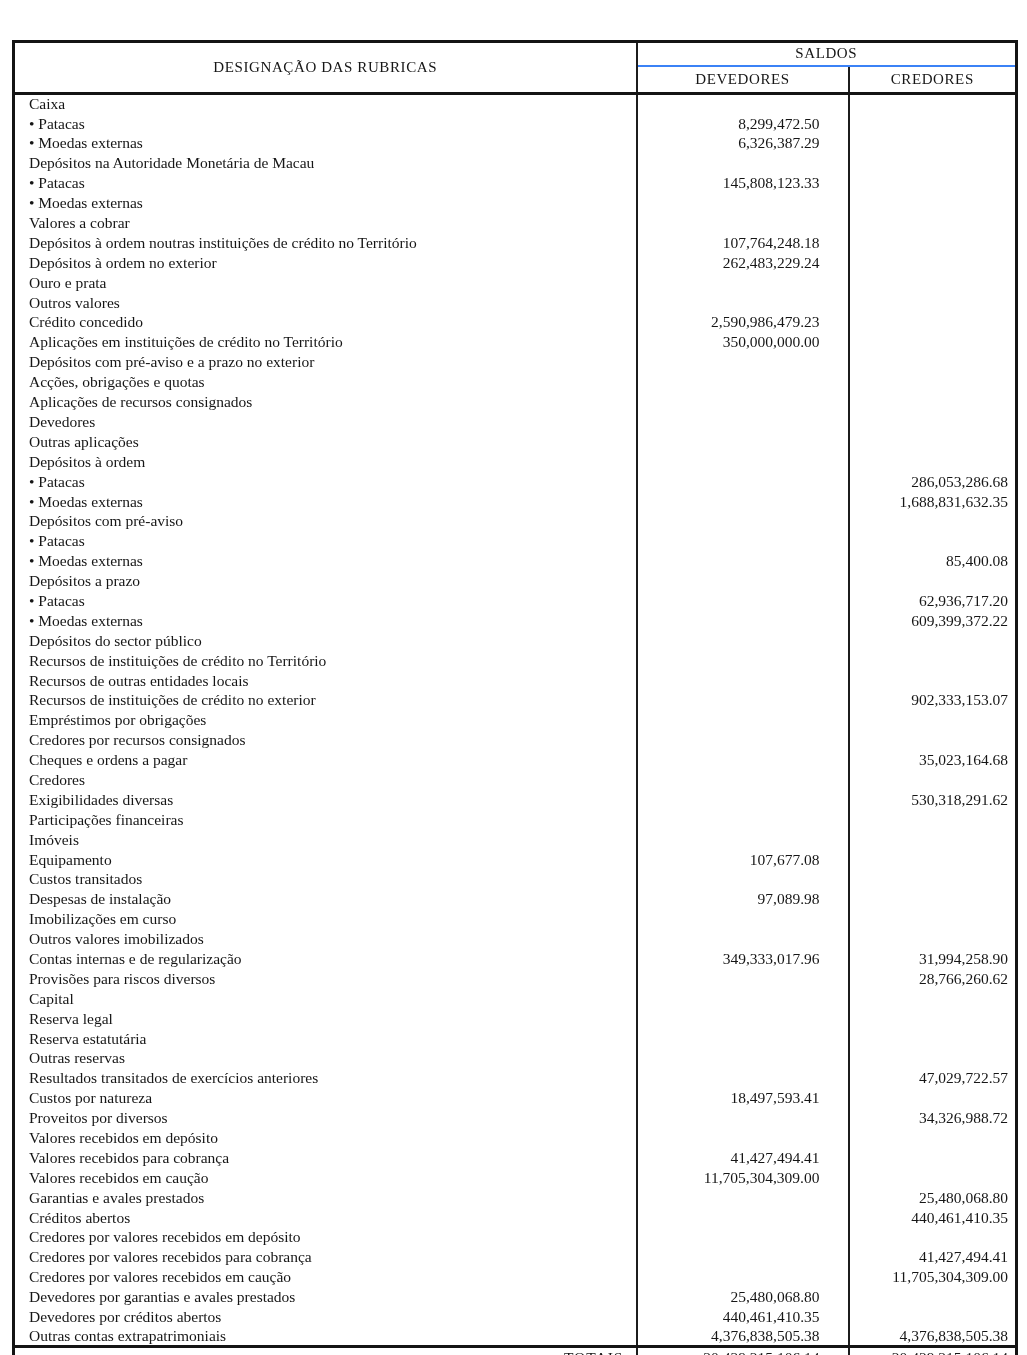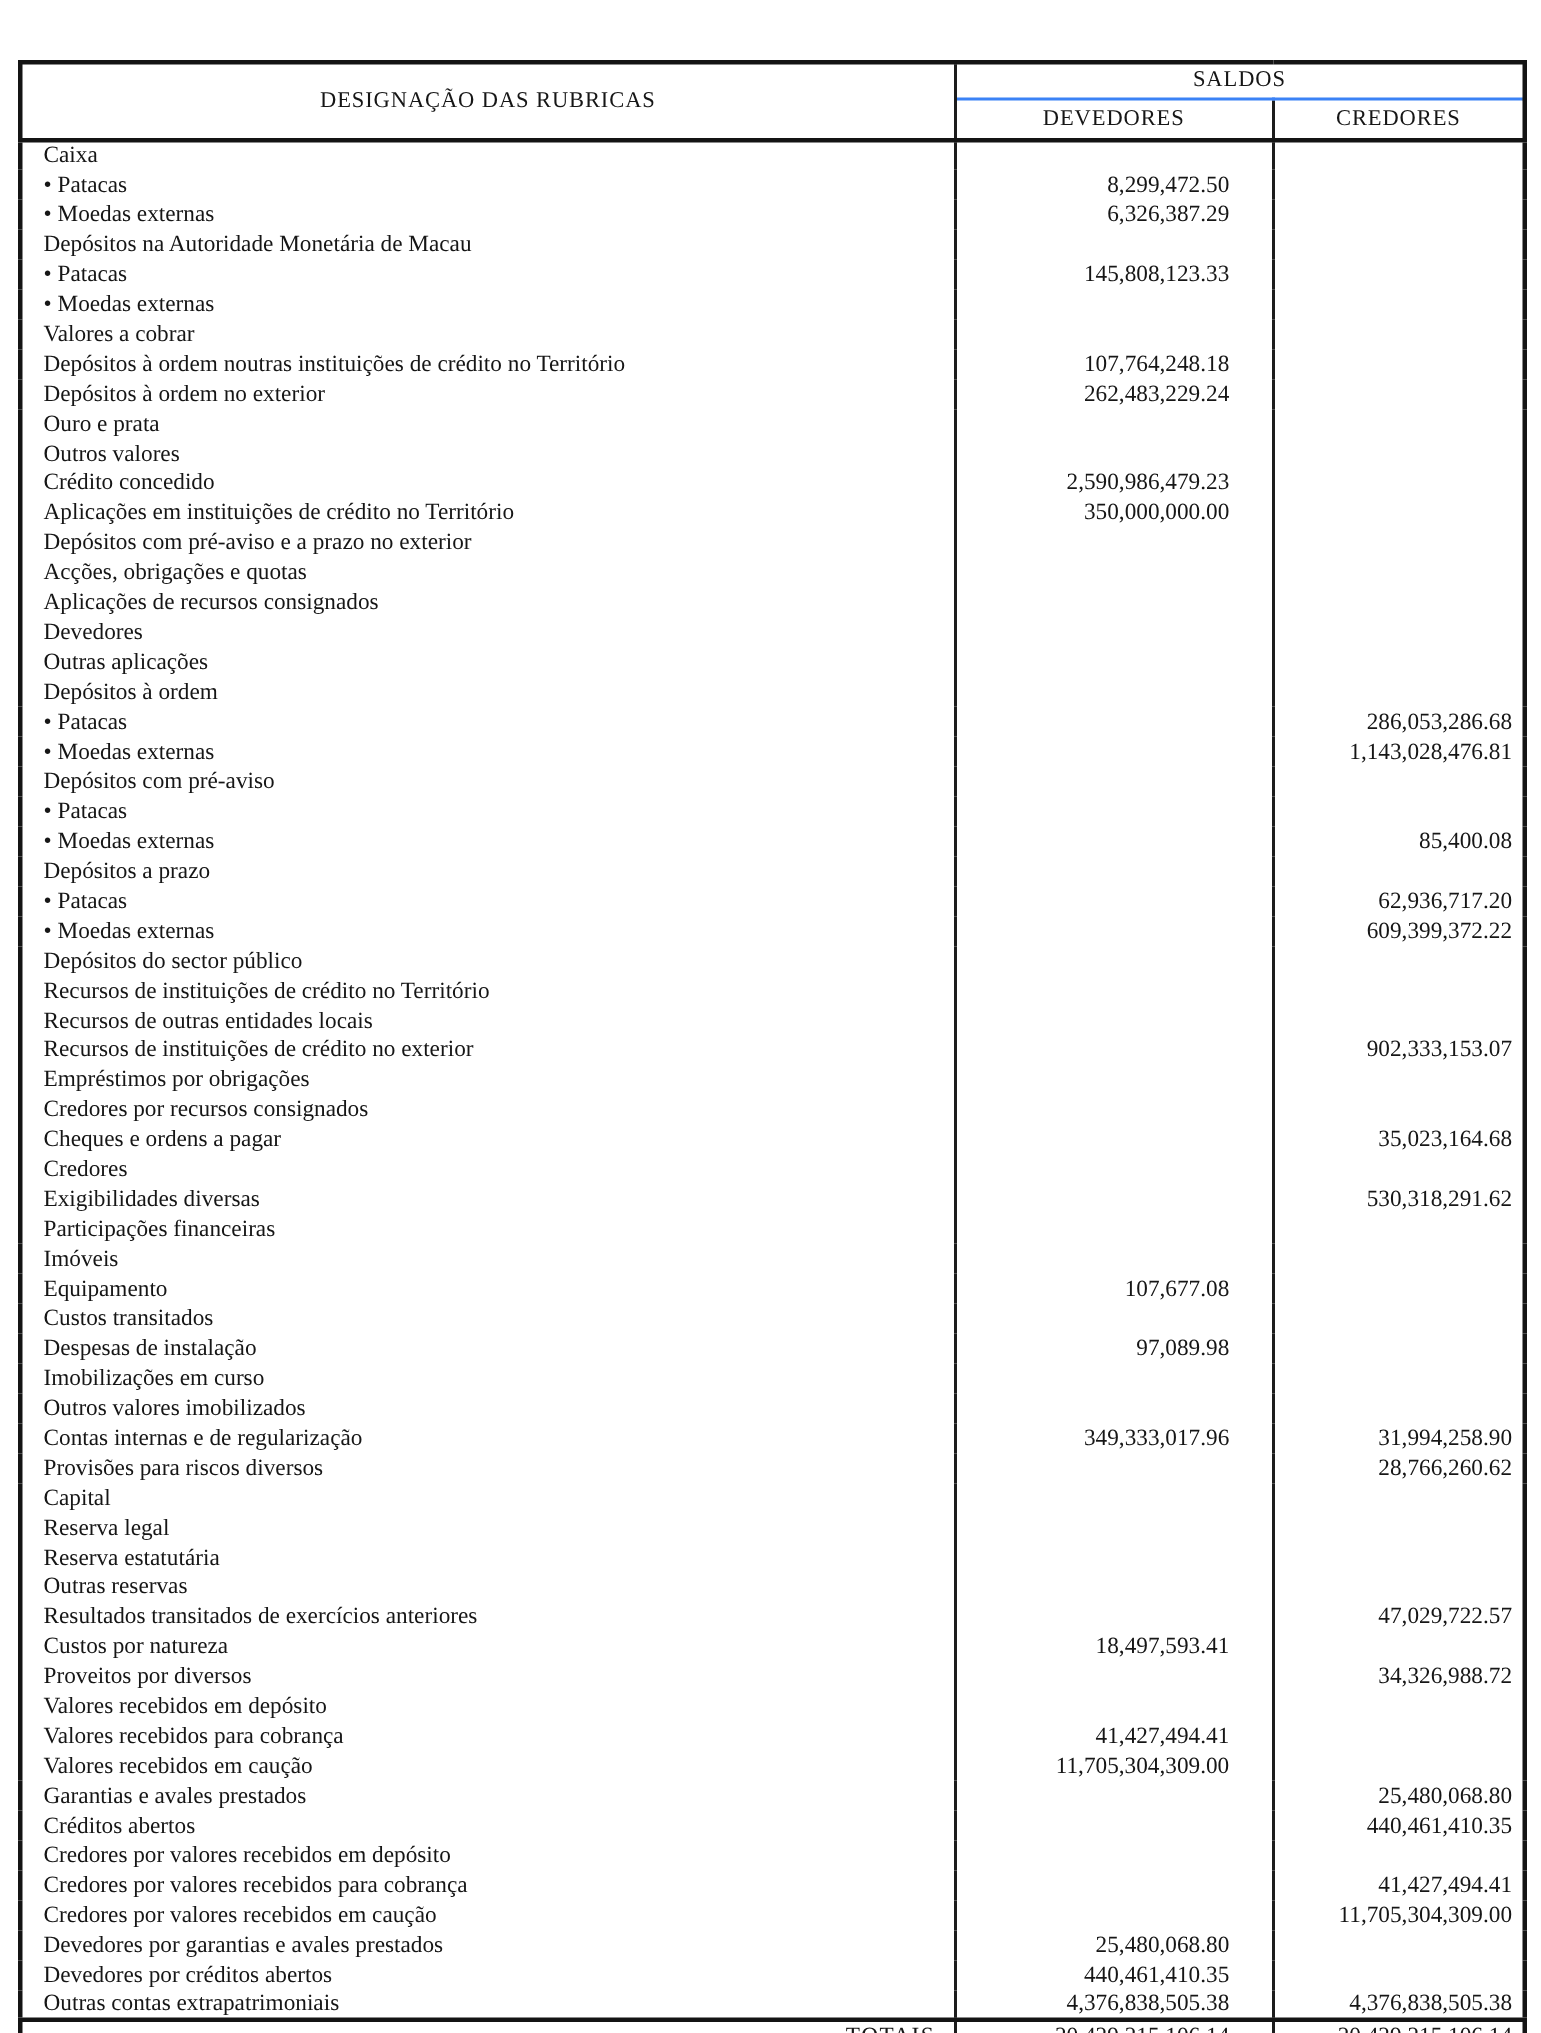--- a/index.html
+++ b/index.html
@@ -204,21 +204,21 @@
 
   <tr>
     <td class="c-label">• Patacas</td>
     <td class="c-num c-dev"></td>
     <td class="c-num c-cred">286,053,286.68</td>
   </tr>
 
   <tr>
     <td class="c-label">• Moedas externas</td>
     <td class="c-num c-dev"></td>
-    <td class="c-num c-cred">1,143,028,476.81</td>
+    <td class="c-num c-cred">1,688,831,632.35</td>
   </tr>
 
   <tr>
     <td class="c-label">Depósitos com pré-aviso</td>
     <td class="c-num c-dev"></td>
     <td class="c-num c-cred"></td>
   </tr>
 
   <tr>
     <td class="c-label">• Patacas</td>

